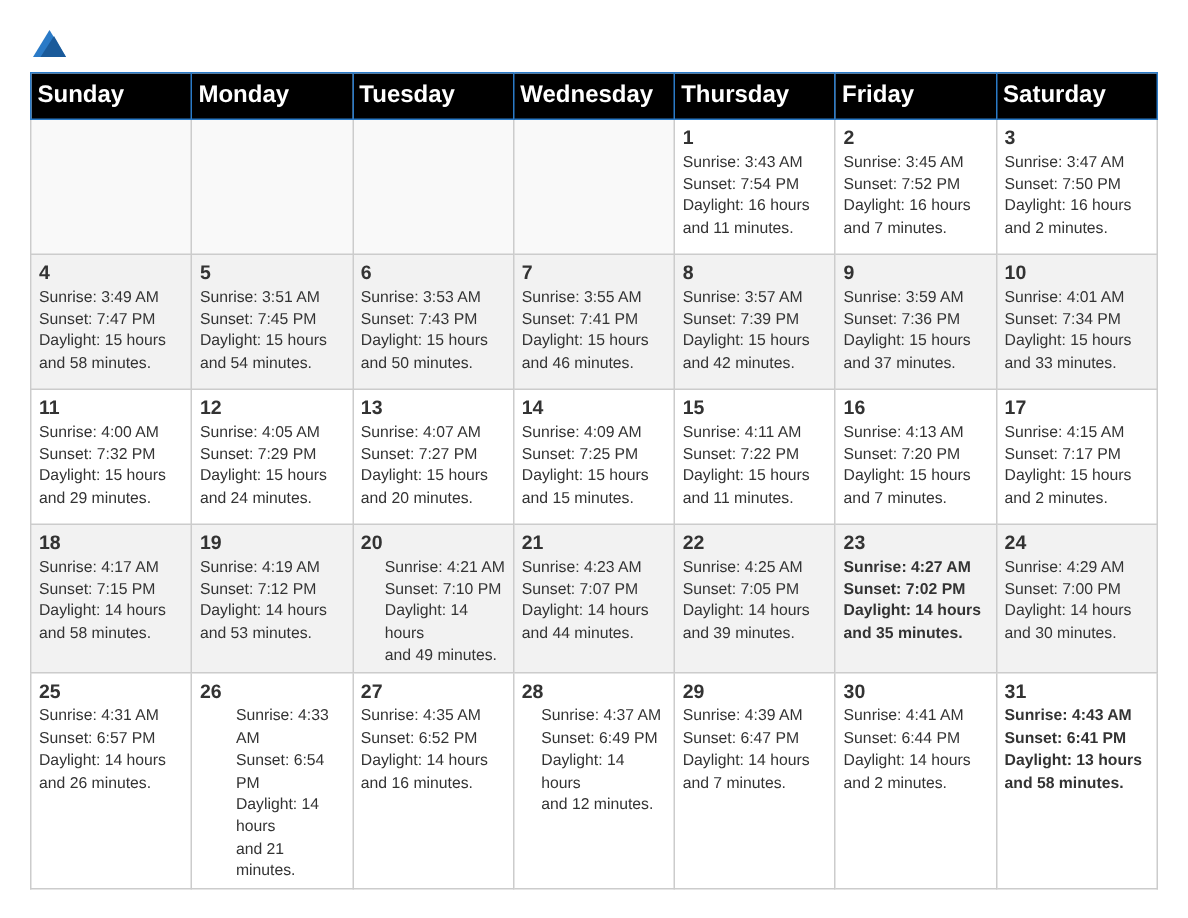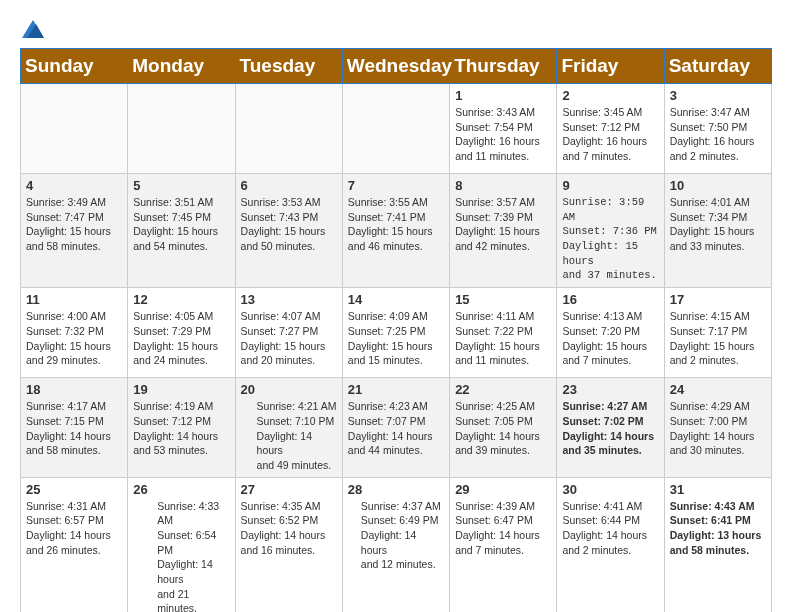--- a/index.html
+++ b/index.html
@@ -49,23 +49,23 @@
     .location {
       font-size: 16px;
       color: #555;
     }
     table {
       width: 100%;
       border-collapse: collapse;
       table-layout: fixed;
     }
     th {
-      background-color: #a16207;
+      background-color: #000000;
       color: #fff;
-      font-size: 19px;
+      font-size: 16px;
       font-weight: bold;
       padding: 6px 4px;
       text-align: left;
       border: 1px solid #2a7ac7;
     }
     td {
       border: 1px solid #ccc;
       vertical-align: top;
       padding: 4px 5px;
       font-size: 10.5px;
@@ -141,21 +141,21 @@
         <td class="has-data">
           <span class="day-num">1</span>
           <div class="day-info" style="white-space: pre-line;">Sunrise: 3:43 AM
 Sunset: 7:54 PM
 Daylight: 16 hours
 and 11 minutes.</div>
         </td>
         <td class="has-data">
           <span class="day-num">2</span>
           <div class="day-info" style="white-space: pre-line;">Sunrise: 3:45 AM
-Sunset: 7:12 PM
+Sunset: 7:52 PM
 Daylight: 16 hours
 and 7 minutes.</div>
         </td>
         <td class="has-data">
           <span class="day-num">3</span>
           <div class="day-info" style="white-space: pre-line;">Sunrise: 3:47 AM
 Sunset: 7:50 PM
 Daylight: 16 hours
 and 2 minutes.</div>
         </td>
@@ -191,21 +191,21 @@
         </td>
         <td class="has-data">
           <span class="day-num">8</span>
           <div class="day-info" style="white-space: pre-line;">Sunrise: 3:57 AM
 Sunset: 7:39 PM
 Daylight: 15 hours
 and 42 minutes.</div>
         </td>
         <td class="has-data">
           <span class="day-num">9</span>
-          <div class="day-info" style="white-space: pre-line; font-family: Liberation Mono, monospace;">Sunrise: 3:59 AM
+          <div class="day-info" style="white-space: pre-line;">Sunrise: 3:59 AM
 Sunset: 7:36 PM
 Daylight: 15 hours
 and 37 minutes.</div>
         </td>
         <td class="has-data">
           <span class="day-num">10</span>
           <div class="day-info" style="white-space: pre-line;">Sunrise: 4:01 AM
 Sunset: 7:34 PM
 Daylight: 15 hours
 and 33 minutes.</div>

